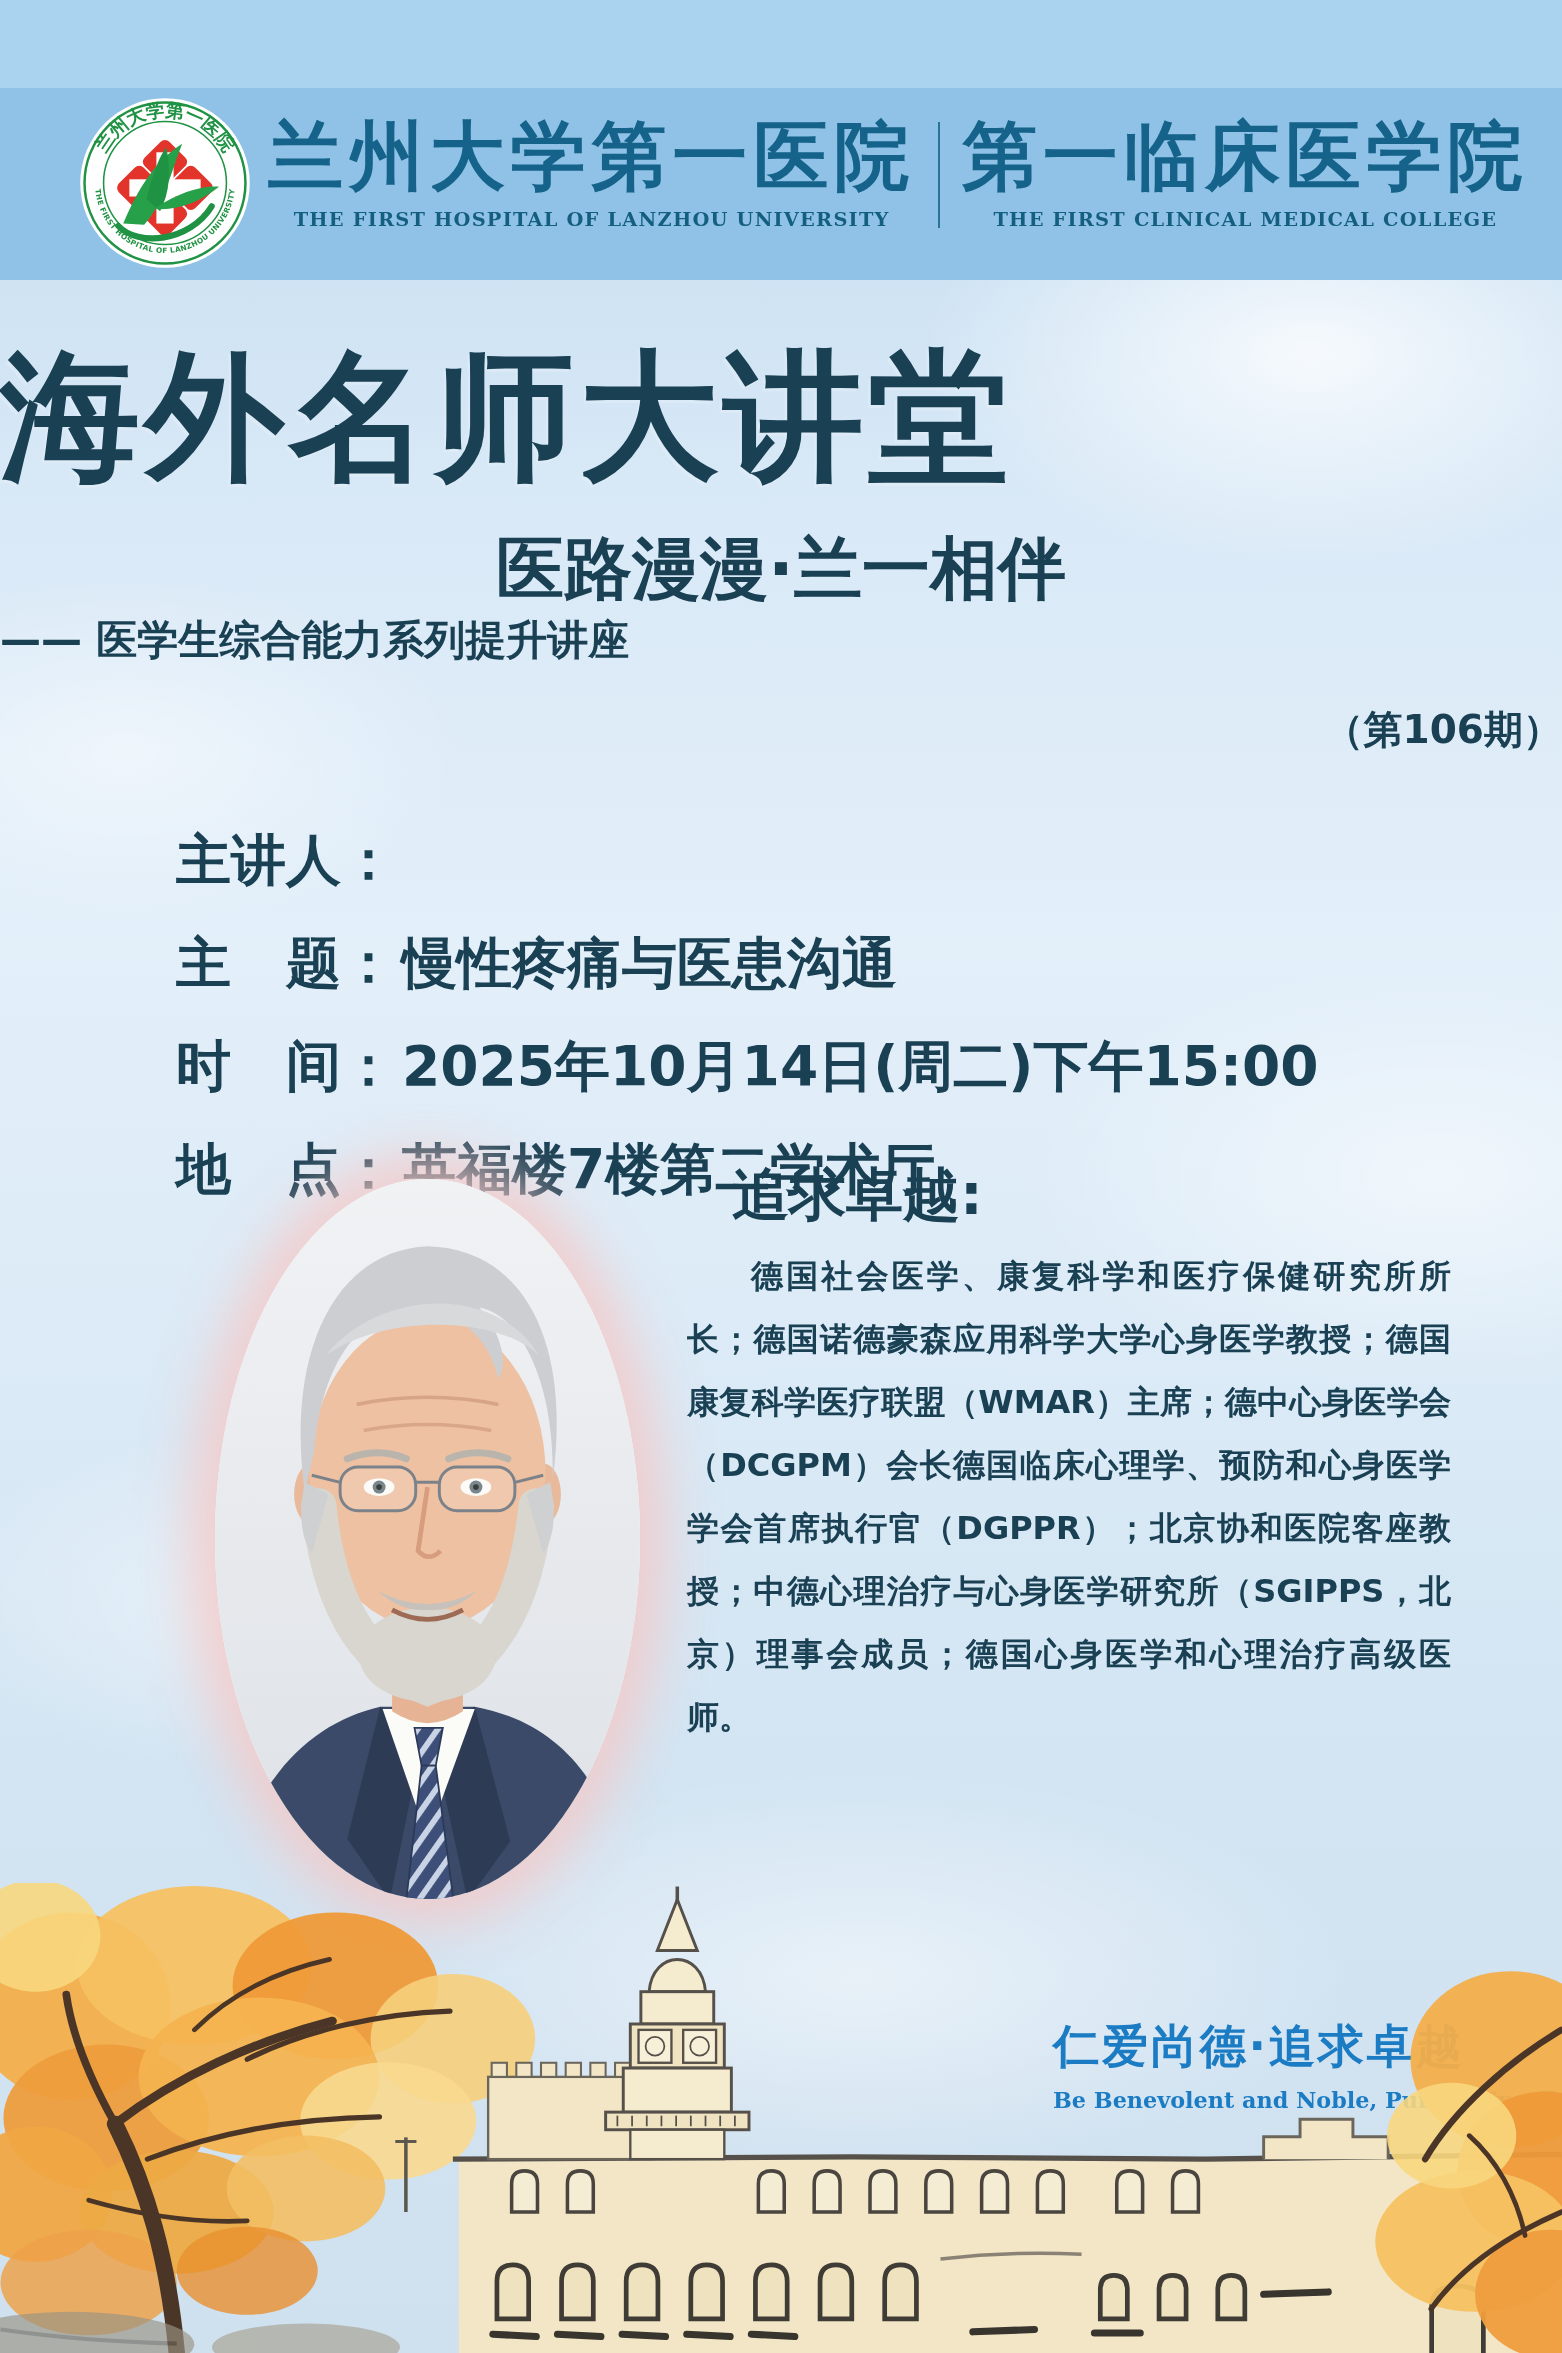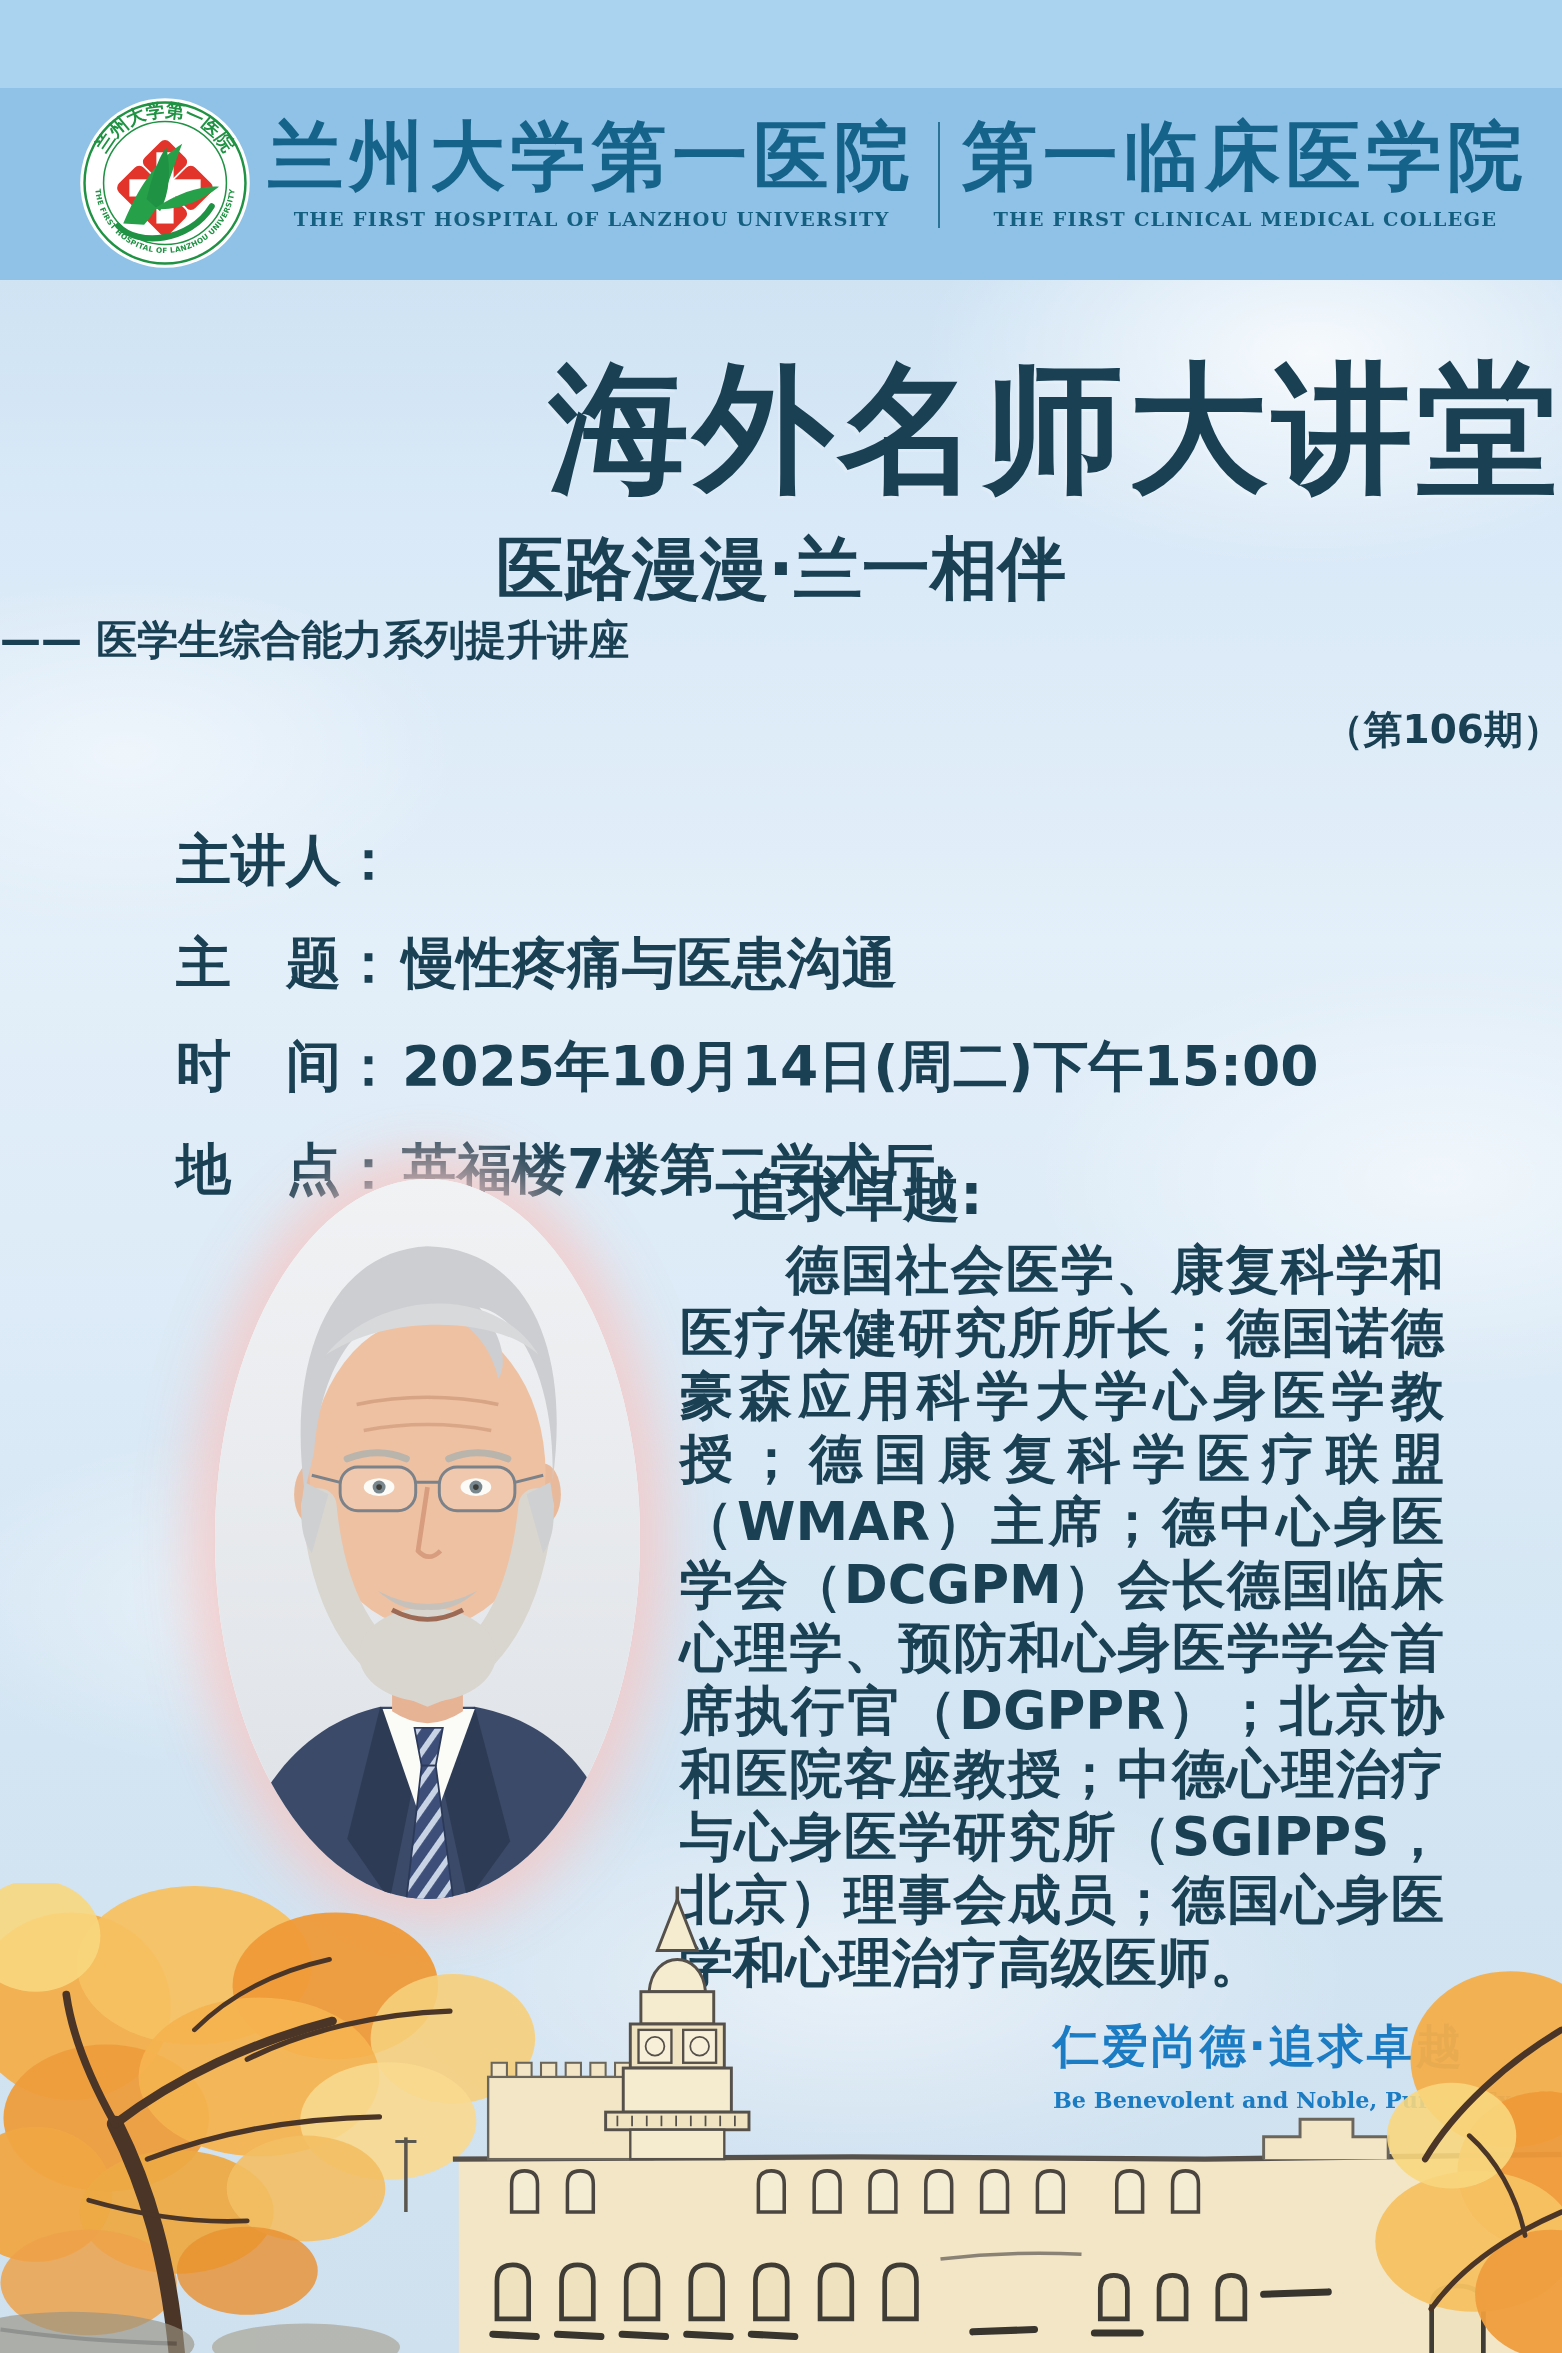--- a/index.html
+++ b/index.html
@@ -15,33 +15,33 @@
       linear-gradient(180deg,#bdd9f0 0%,#cde2f3 10%,#d9e9f7 22%,#e3eff9 40%,#dcebf7 56%,#d3e5f3 74%,#cfe0ef 100%);
   }
   .sky-strip{position:absolute;left:0;top:0;width:100%;height:88px;background:#a9d3ef;}
   .header-band{position:absolute;left:0;top:88px;width:100%;height:192px;background:#8fc2e6;}
   .logo{position:absolute;left:79px;top:9.4px;width:172px;height:172px;}
   .brand{position:absolute;left:268px;top:23.5px;display:flex;align-items:flex-start;}
   .brand-block{text-align:center;}
   .brand-cn{font-family:"DejaVu Serif",serif;font-weight:bold;font-size:75px;line-height:88px;color:#15638a;letter-spacing:5.9px;white-space:nowrap;}
   .brand-en{font-family:"DejaVu Serif",serif;font-weight:bold;font-size:19.4px;letter-spacing:1.2px;color:#145f80;margin-top:8.2px;white-space:nowrap;}
   .brand-divider{width:2.4px;height:106px;background:#2a7396;margin:10.6px 22.3px 0 22.3px;}
-  .hero-title{position:absolute;left:0;top:336px;width:100%;text-align:right;font-size:140px;font-weight:900;letter-spacing:4.7px;color:#1a4054;text-shadow:-2.4px 2.9px 0 rgba(255,255,255,0.18);white-space:nowrap;}
+  .hero-title{position:absolute;left:0;top:324px;width:100%;text-align:left;font-size:140px;font-weight:900;letter-spacing:4.7px;color:#1a4054;text-shadow:-2.4px 2.9px 0 rgba(255,255,255,0.18);white-space:nowrap;}
   .hero-subtitle{position:absolute;left:0;top:524px;width:100%;text-align:center;font-size:68px;font-weight:bold;color:#1a4054;}
   .hero-series{position:absolute;left:0;top:613px;width:100%;font-size:41px;font-weight:bold;color:#1a4054;}
   .hero-issue{position:absolute;left:0;top:703px;width:100%;text-align:right;font-size:39px;font-weight:bold;color:#1a4054;}
   .details{position:absolute;left:176px;top:824px;width:1235px;}
   .detail-row{display:flex;margin-bottom:29px;font-size:55px;font-weight:bold;color:#1a4054;white-space:nowrap;}
   .dlabel{width:226px;flex:0 0 226px;}
   .profile-heading{position:absolute;left:732px;top:1157px;font-size:57px;font-weight:bold;color:#1a4054;}
   .portrait{position:absolute;left:215px;top:1179px;width:425px;height:720px;border-radius:50%;overflow:hidden;background:#eceef1;
     box-shadow:0 0 53px 25px rgba(244,200,197,0.85), inset 0 0 17.6px 5.9px rgba(255,255,255,0.6);}
   .portrait svg{display:block;width:100%;height:100%;}
-  .bio{position:absolute;left:676px;top:1234px;width:764px;font-size:53px;font-weight:bold;line-height:63px;
-    text-align:justify;text-indent:2em;color:#1a4054;margin:4px;}
+  .bio{position:absolute;left:676px;top:1234px;width:764px;font-size:32px;font-weight:bold;line-height:63px;
+    text-align:justify;text-indent:2em;color:#1a4054;margin:11px;}
   .motto{position:absolute;left:1053px;top:2016px;width:382px;text-align:center;color:#1b7cc4;}
   .motto-cn{font-size:46px;font-weight:600;letter-spacing:2.9px;white-space:nowrap;}
   .motto-en{font-family:"DejaVu Serif",serif;font-size:22.3px;font-weight:bold;margin-top:9.4px;white-space:nowrap;}
   .campus{position:absolute;left:0;top:1883px;width:1562px;height:470px;}
 </style>
 </head>
 <body>
 
 <div class="poster">
 

